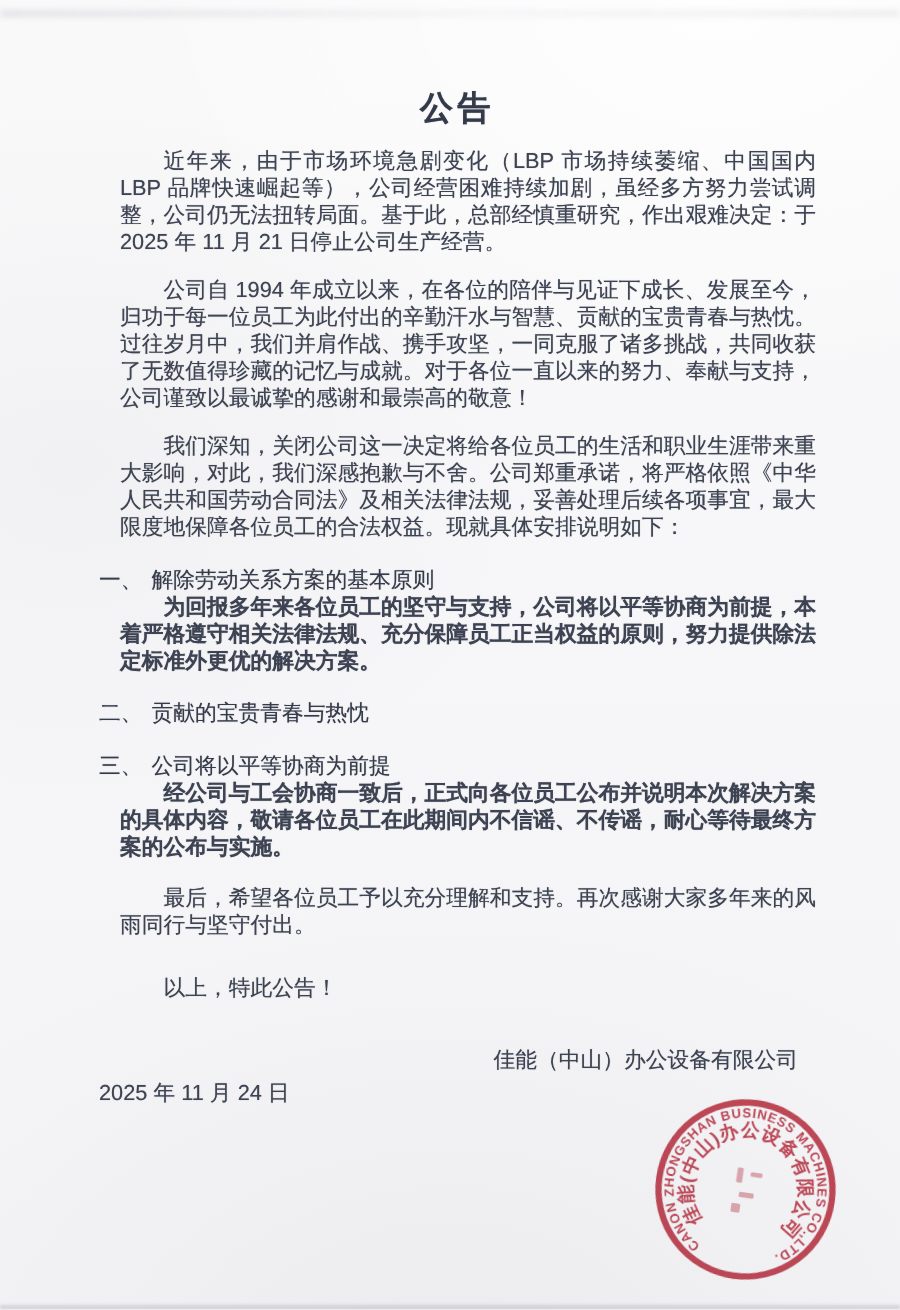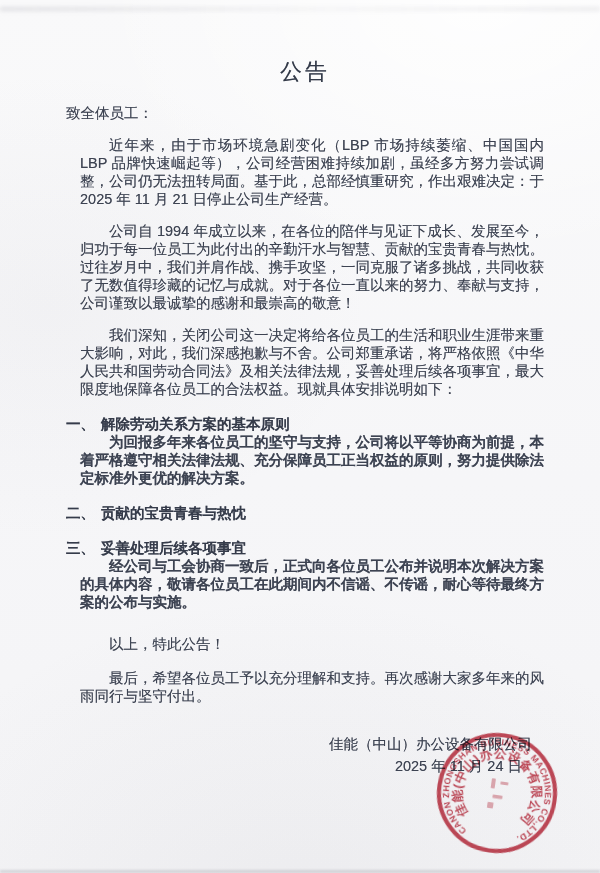--- a/index.html
+++ b/index.html
@@ -26,69 +26,68 @@
     position:absolute;bottom:0;left:0;width:100%;height:3px;
     background:rgba(135,135,147,.28);filter:blur(1px);pointer-events:none;
   }
   .content{
     position:absolute;left:66px;top:0;width:478px;
     font-size:14.5px;line-height:18px;
     text-shadow:0 0 .6px rgba(61,67,82,.55);
   }
   .title{
     margin:58px 0 0 0;text-align:center;
-    font-size:22px;line-height:27px;font-weight:400;letter-spacing:3px;
+    font-size:22px;line-height:27px;font-weight:700;letter-spacing:3px;
     color:#333a49;
   }
   .salutation{margin-top:19px;}
   .para{margin:14px 0 0 14px;text-indent:2em;text-align:justify;}
-  .heading{margin:17px 0 0 0;font-weight:700;color:#353b4a;}
+  .heading{margin:17px 0 0 0;font-weight:400;color:#353b4a;}
   .heading .num{margin-right:6px;}
   .section .para{margin-top:0;font-weight:bold;}
   .closing{margin-top:16px;}
   .signoff{margin-top:24px;}
   .company{margin-top:30px;text-align:right;padding-right:12px;}
-  .date{margin-top:4px;text-align:right;padding-right:22px;}
+  .date{margin-top:4px;text-align:left;padding-right:22px;}
   .stamp{
     position:absolute;left:433px;top:729px;width:128px;height:128px;
     transform:rotate(8deg);
     mix-blend-mode:multiply;opacity:.92;pointer-events:none;
   }
 </style>
 </head>
 <body>
 
 <div class="page">
   <div class="edge-top"></div>
 
   <div class="content">
     <h1 class="title">公告</h1>
 
-    <div class="salutation">致全体员工：</div>
 
     <p class="para">近年来，由于市场环境急剧变化（LBP 市场持续萎缩、中国国内 LBP 品牌快速崛起等），公司经营困难持续加剧，虽经多方努力尝试调整，公司仍无法扭转局面。基于此，总部经慎重研究，作出艰难决定：于 2025 年 11 月 21 日停止公司生产经营。</p>
     <p class="para">公司自 1994 年成立以来，在各位的陪伴与见证下成长、发展至今，归功于每一位员工为此付出的辛勤汗水与智慧、贡献的宝贵青春与热忱。过往岁月中，我们并肩作战、携手攻坚，一同克服了诸多挑战，共同收获了无数值得珍藏的记忆与成就。对于各位一直以来的努力、奉献与支持，公司谨致以最诚挚的感谢和最崇高的敬意！</p>
     <p class="para">我们深知，关闭公司这一决定将给各位员工的生活和职业生涯带来重大影响，对此，我们深感抱歉与不舍。公司郑重承诺，将严格依照《中华人民共和国劳动合同法》及相关法律法规，妥善处理后续各项事宜，最大限度地保障各位员工的合法权益。现就具体安排说明如下：</p>
 
     <div class="section">
       <div class="heading"><span class="num">一、</span><span>解除劳动关系方案的基本原则</span></div>
       <p class="para">为回报多年来各位员工的坚守与支持，公司将以平等协商为前提，本着严格遵守相关法律法规、充分保障员工正当权益的原则，努力提供除法定标准外更优的解决方案。</p>
     </div>
 
     <div class="section">
       <div class="heading"><span class="num">二、</span><span>贡献的宝贵青春与热忱</span></div>
     </div>
 
     <div class="section">
-      <div class="heading"><span class="num">三、</span><span>妥善处理后续各项事宜</span></div>
+      <div class="heading"><span class="num">三、</span><span>公司将以平等协商为前提</span></div>
       <p class="para">经公司与工会协商一致后，正式向各位员工公布并说明本次解决方案的具体内容，敬请各位员工在此期间内不信谣、不传谣，耐心等待最终方案的公布与实施。</p>
     </div>
 
+    <p class="para closing">最后，希望各位员工予以充分理解和支持。再次感谢大家多年来的风雨同行与坚守付出。</p>
     <p class="para signoff">以上，特此公告！</p>
-    <p class="para closing">最后，希望各位员工予以充分理解和支持。再次感谢大家多年来的风雨同行与坚守付出。</p>
 
     <div class="company">佳能（中山）办公设备有限公司</div>
     <div class="date">2025 年 11 月 24 日</div>
   </div>
 
   <div class="stamp">
     <svg viewBox="0 0 128 128" width="128" height="128">
       <defs>
         <path id="ringPath" d="M 64 112 A 48 48 0 1 1 64.05 112"></path>
         <path id="innerPath" d="M 64 99.5 A 35.5 35.5 0 1 1 64.05 99.5"></path>

